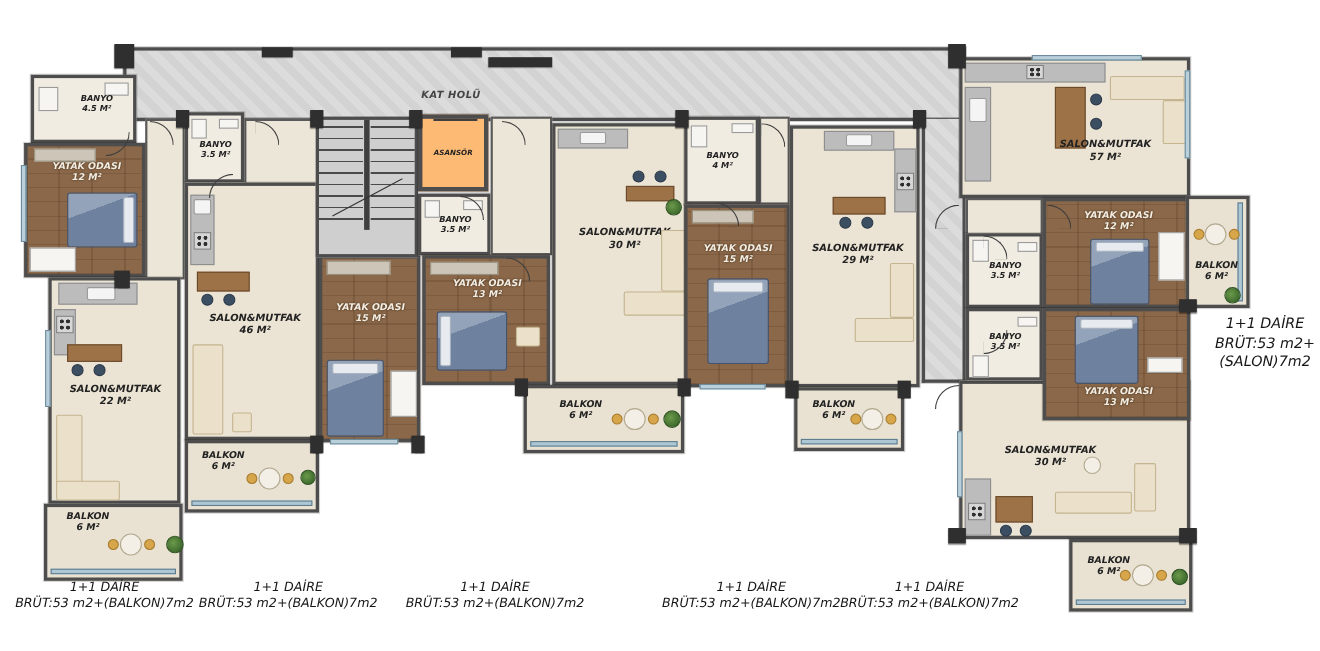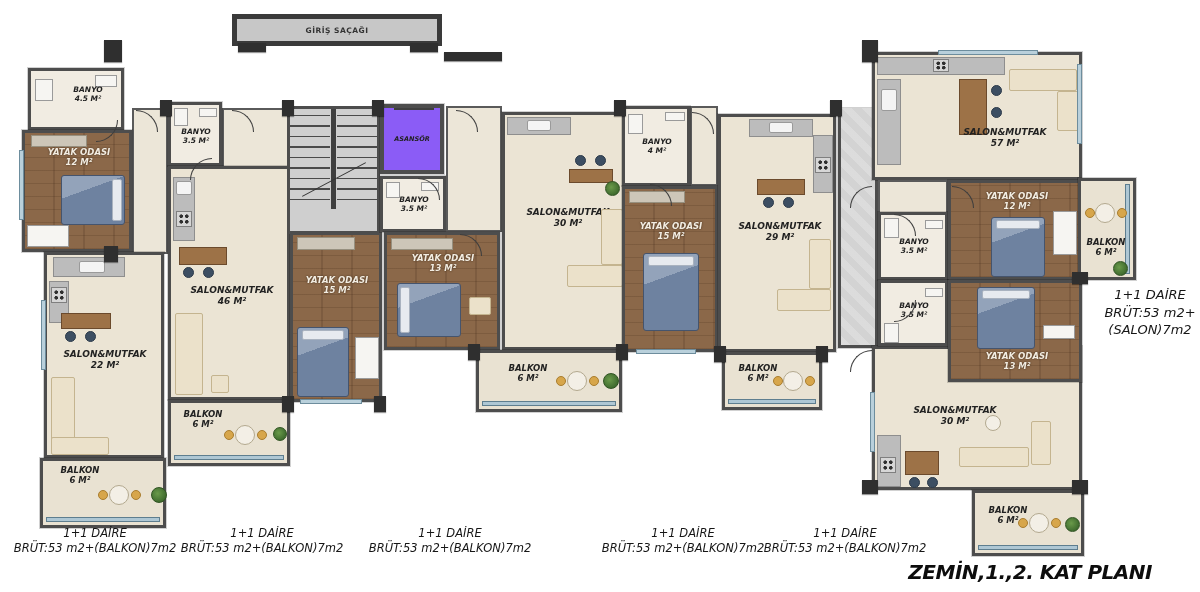--- a/index.html
+++ b/index.html
@@ -8,21 +8,21 @@
   .plan *{box-sizing:border-box;}
   .room{position:absolute;border:3px solid #4d4d4d;box-shadow:0 0 0 1px rgba(0,0,0,.18);}
   .beige{background:#ebe4d4;}
   .bath{background:#f1ece2;}
   .wood{background-color:#85644a;
         background-image:repeating-linear-gradient(0deg, rgba(50,28,10,.16) 0 1px, transparent 1px 13px),
                          repeating-linear-gradient(90deg, #8b6849 0 28px, #7d5c40 28px 30px);}
   .tile{background-color:#d3d3d3;
         background-image:repeating-linear-gradient(45deg, rgba(255,255,255,.20) 0 7px, transparent 7px 14px);}
   .balkonf{background:#e9e2d2;}
-  .green{background:#8b5cf6;}
+  .green{background:#fdba74;}
   .hallf{background:#ece6d8;border:2px solid #5a5a5a;}
   .rlabel{position:absolute;text-align:center;font-style:italic;font-weight:700;color:#222;line-height:1.2;}
   .fs9{font-size:9px;} .fs85{font-size:8.5px;} .fs8{font-size:7.5px;} .fs7{font-size:6.5px;}
   .l1,.l2{display:block;}
   .pier{position:absolute;background:#2f2f2f;box-shadow:0 1px 1px rgba(0,0,0,.4);}
   .win{position:absolute;background:#b9d0db;border:1px solid #6d8d9d;}
   .bglass{position:absolute;background:#aec7d4;border:1px solid #5e7e8f;}
   .door{position:absolute;width:22px;height:22px;border-top:1.5px solid #3e3e3e;border-left:1.5px solid #3e3e3e;
         border-radius:100% 0 0 0;}
   .bed{position:absolute;background:linear-gradient(160deg,#93a3ba 0 32%,#6e82a0 32%);border:1px solid #45546d;border-radius:3px;}
@@ -53,27 +53,27 @@
           font-size:13px;line-height:1.35;transform:translateX(-50%);white-space:nowrap;}
   .title{position:absolute;font-style:italic;font-weight:700;font-size:20px;letter-spacing:-0.5px;
          color:#0d0d0d;white-space:nowrap;}
   .arrow{position:absolute;border-top:1.5px solid #333;}
 </style>
 </head>
 <body>
 
 <div class="plan">
 
+  <div class="room tile" style="left:112px;top:43px;width:766px;height:67px">
+    <div class="rlabel fs9" style="left:250px;top:36px;width:90px;color:#444;letter-spacing:.5px">
+      <span>KAT HOLÜ</span>
+    </div>
+  </div>
   <div class="room tile" style="left:838px;top:108px;width:40px;height:240px;border-top:none"></div>
 
-  <div class="canopy" style="left:232px;top:14px;width:210px;height:32px">
-    <div class="rlabel fs8" style="color:#333;letter-spacing:.5px;font-style:normal">
-      <span>GİRİŞ SAÇAĞI</span>
-    </div>
-  </div>
   <div class="pier" style="left:238px;top:43px;width:28px;height:9px"></div>
   <div class="pier" style="left:410px;top:43px;width:28px;height:9px"></div>
   <div class="pier" style="left:444px;top:52px;width:58px;height:9px"></div>
 
   <div class="room bath" style="left:28px;top:68px;width:96px;height:62px">
     <div class="wbox" style="left:4px;top:8px;width:18px;height:22px"></div>
     <div class="wbox" style="left:64px;top:4px;width:22px;height:12px"></div>
     <div class="rlabel fs8" style="left:22px;top:14px;width:70px">
       <span class="l1">BANYO</span>
       <span class="l2">4.5 M²</span>
@@ -420,15 +420,14 @@
     <span class="l1">1+1 DAİRE</span>
     <span class="l2">BRÜT:53 m2+(BALKON)7m2</span>
   </div>
 
   <div class="sidelabel" style="left:1150px;top:286px">
     <span class="l1">1+1 DAİRE</span>
     <span class="l2">BRÜT:53 m2+</span>
     <span class="l2">(SALON)7m2</span>
   </div>
 
-  <div class="title" style="right:48px;top:560px">ZEMİN,1.,2. KAT PLANI</div>
 
 </div>
 
 </body></html>

